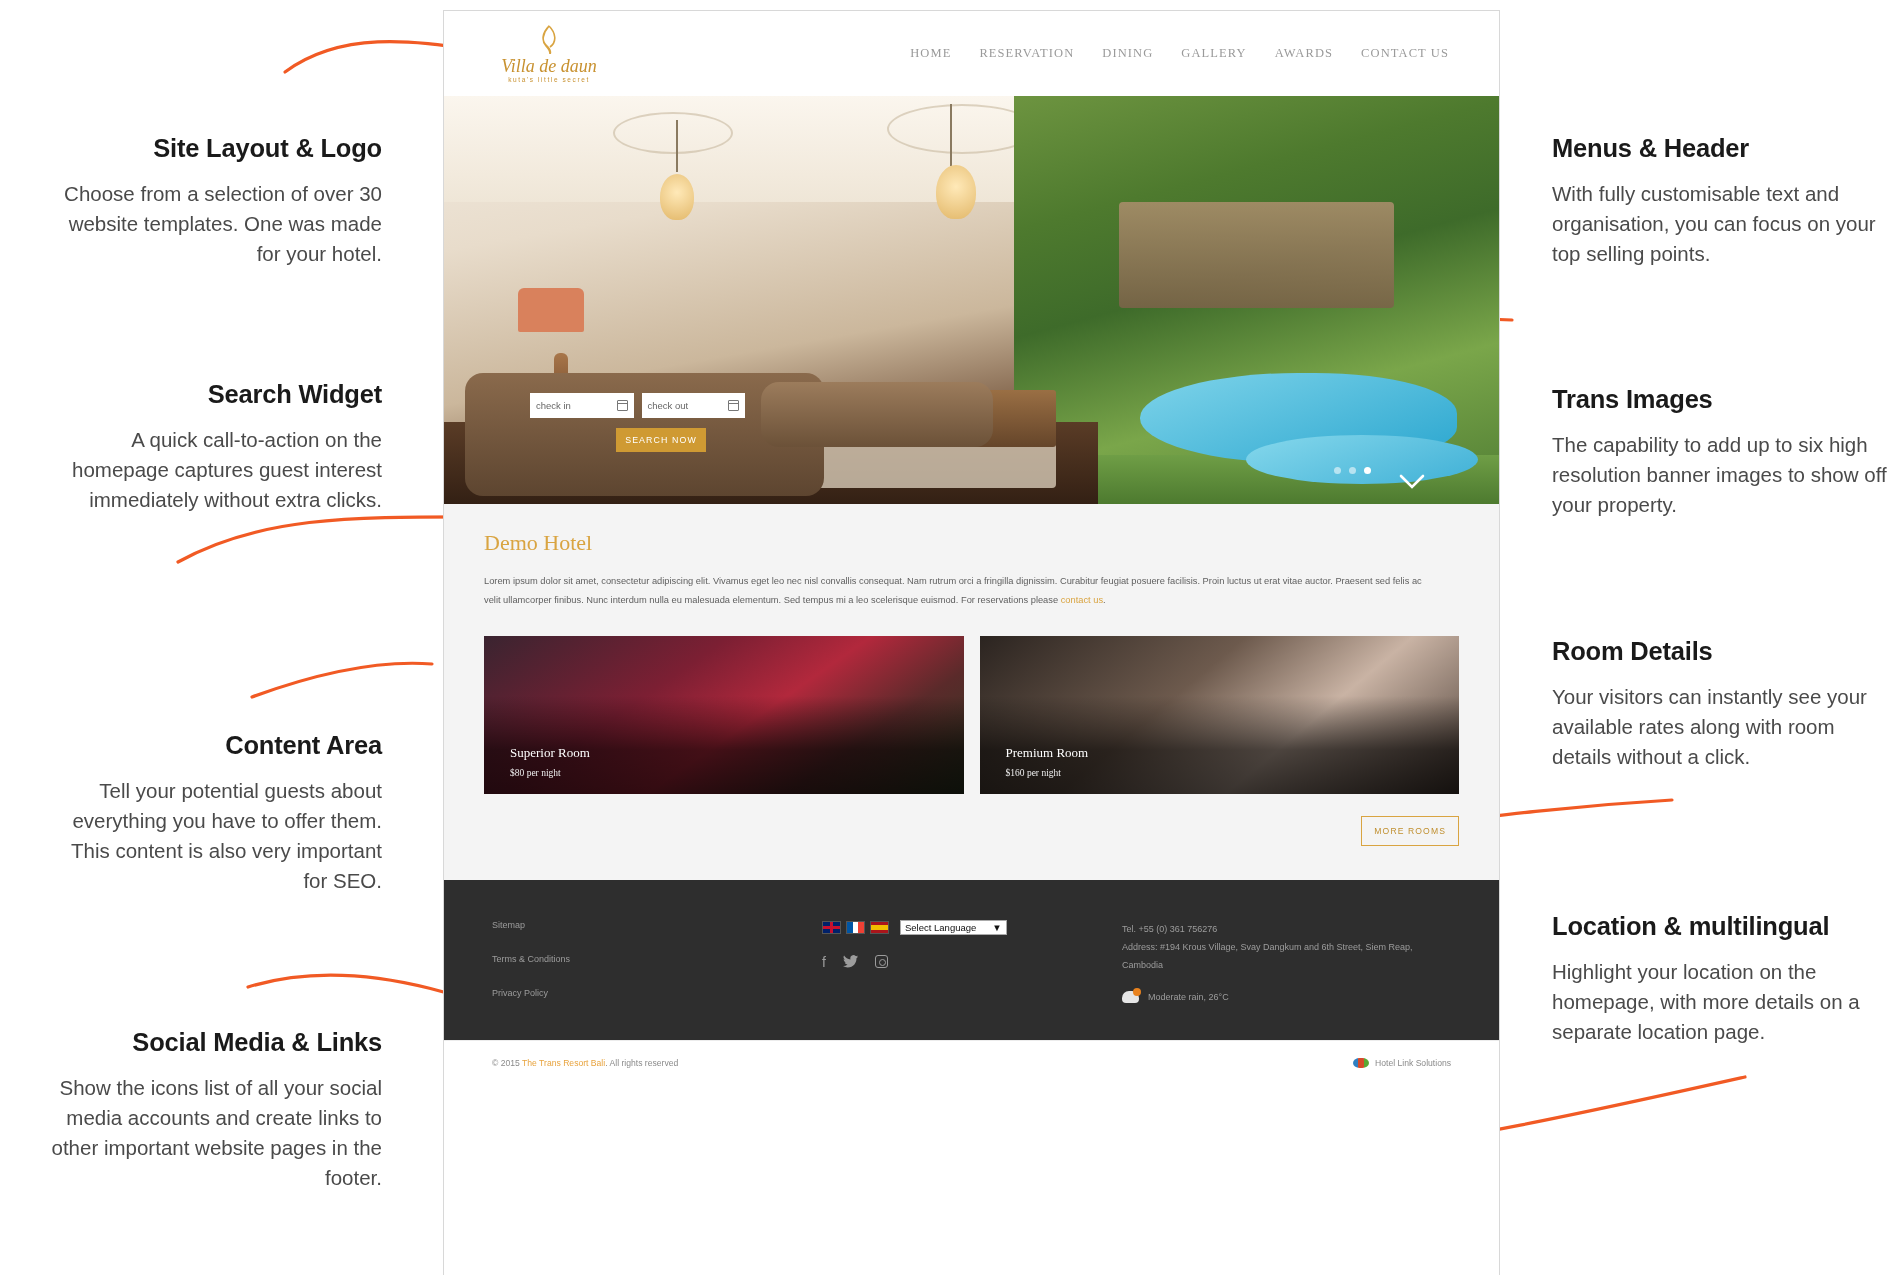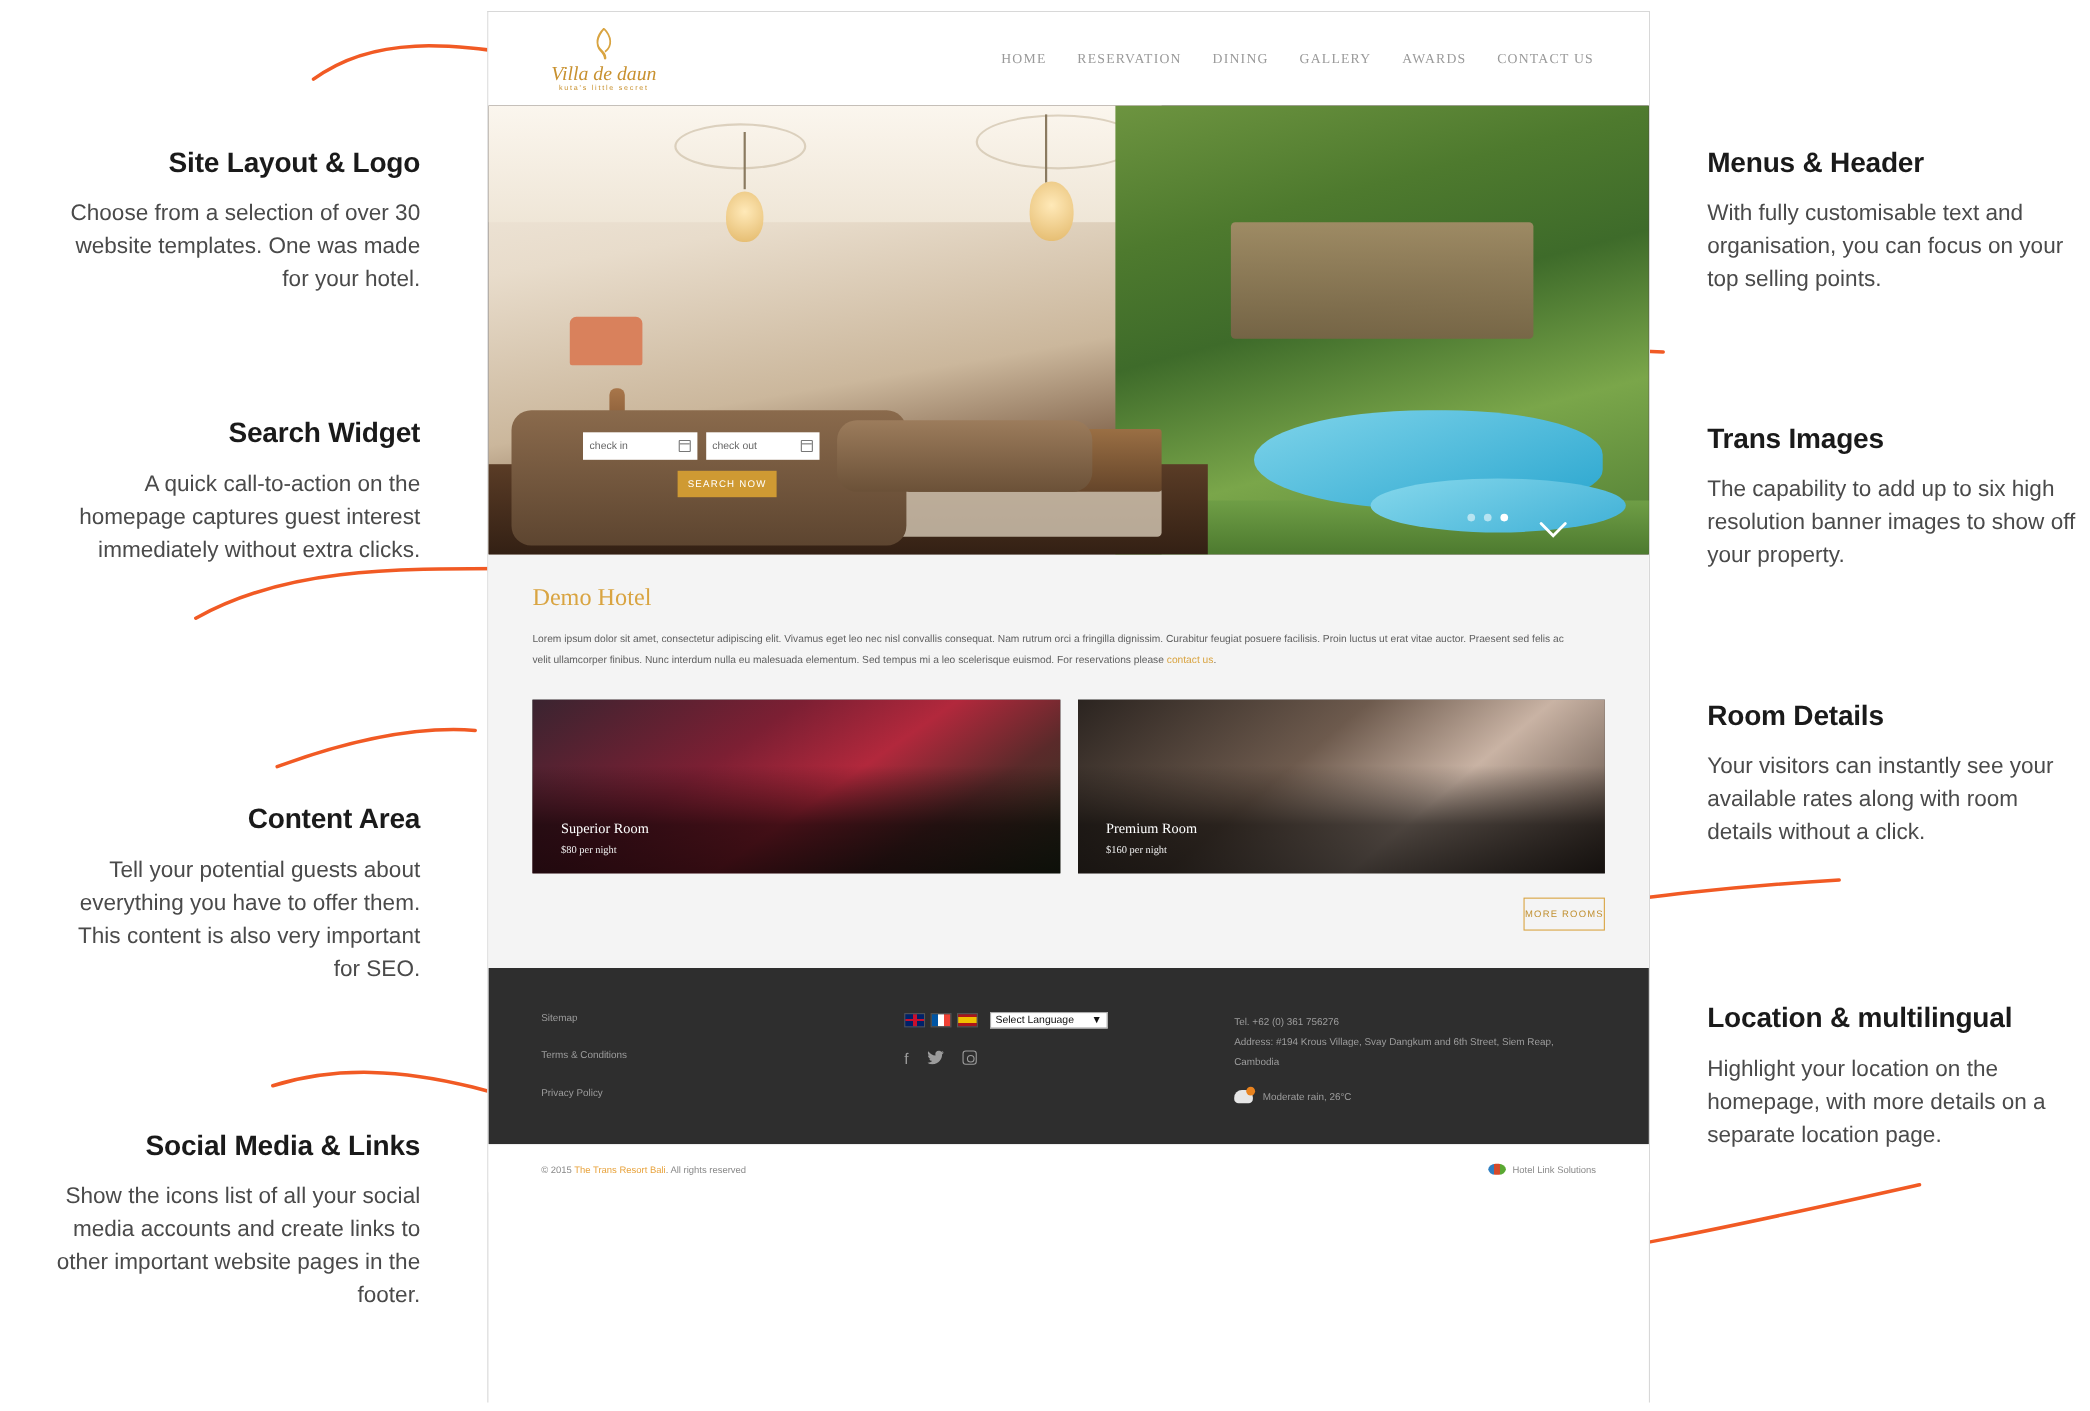--- a/index.html
+++ b/index.html
@@ -144,21 +144,21 @@
      background: linear-gradient(180deg, rgba(0,0,0,0) 0%, rgba(0,0,0,.62) 55%, rgba(0,0,0,.72) 100%); }
   .rc-text { position: absolute; left: 26px; bottom: 16px; }
   .rc-name { font-family:"Liberation Serif", serif; font-size: 13px; color: #fff; margin-bottom: 7px; }
   .rc-price { font-family:"Liberation Serif", serif; font-size: 9.5px; color: #eee; }
 
   .more-wrap { display:flex; justify-content:flex-end; margin-top: 22px; }
   .more-btn {
     border: 1px solid #d9a441; color: #c08f2f;
     background: transparent;
     font-size: 8.6px; letter-spacing: 1.1px;
-    padding: 9px 0; cursor: pointer;
+    padding: 9px 12px; cursor: pointer;
   }
 
   
   .footer { background: #2e2e2e; padding: 40px 48px 34px; display: flex; }
   .f-col-links { width: 330px; display:flex; flex-direction:column; gap: 24px; }
   .f-col-links a { font-size: 9px; color: #9c9c9c; text-decoration:none; }
   .f-col-lang { width: 300px; }
   .flags { display:flex; align-items:center; gap: 5px; }
   .flag { width: 19px; height: 13px; display:inline-block; border:1px solid #555; }
   .flag-uk { background:
@@ -384,21 +384,21 @@
           <span class="soc">
             <svg width="15" height="13" viewBox="0 0 15 13">
                 <path d="M15 1.6c-.55.24-1.14.4-1.76.48.63-.38 1.12-.98 1.35-1.7-.6.35-1.25.6-1.95.74A3.07 3.07 0 0 0 7.4 3.9c0 .24.03.47.08.7A8.72 8.72 0 0 1 1.04.57a3.07 3.07 0 0 0 .95 4.1 3.05 3.05 0 0 1-1.39-.38v.04c0 1.49 1.06 2.73 2.46 3.01-.26.07-.53.11-.81.11-.2 0-.39-.02-.58-.06a3.07 3.07 0 0 0 2.86 2.13A6.16 6.16 0 0 1 0 11.1 8.69 8.69 0 0 0 4.72 12.5c5.66 0 8.76-4.69 8.76-8.76l-.01-.4c.6-.43 1.12-.97 1.53-1.59z" fill="#9c9c9c"></path>
               </svg>
           </span>
           <span class="soc-ig"></span>
         </div>
       </div>
 
       <div class="f-col-contact">
-        <p>Tel. +62 (0) 361 756276</p>
+        <p>Tel. +55 (0) 361 756276</p>
         <p>Address: #194 Krous Village, Svay Dangkum and 6th Street, Siem Reap, Cambodia</p>
         <div class="weather">
           <span class="w-icon"></span>
           <p>Moderate rain, 26°C</p>
         </div>
       </div>
     </div>
 
     <div class="copyright">
       <div>

